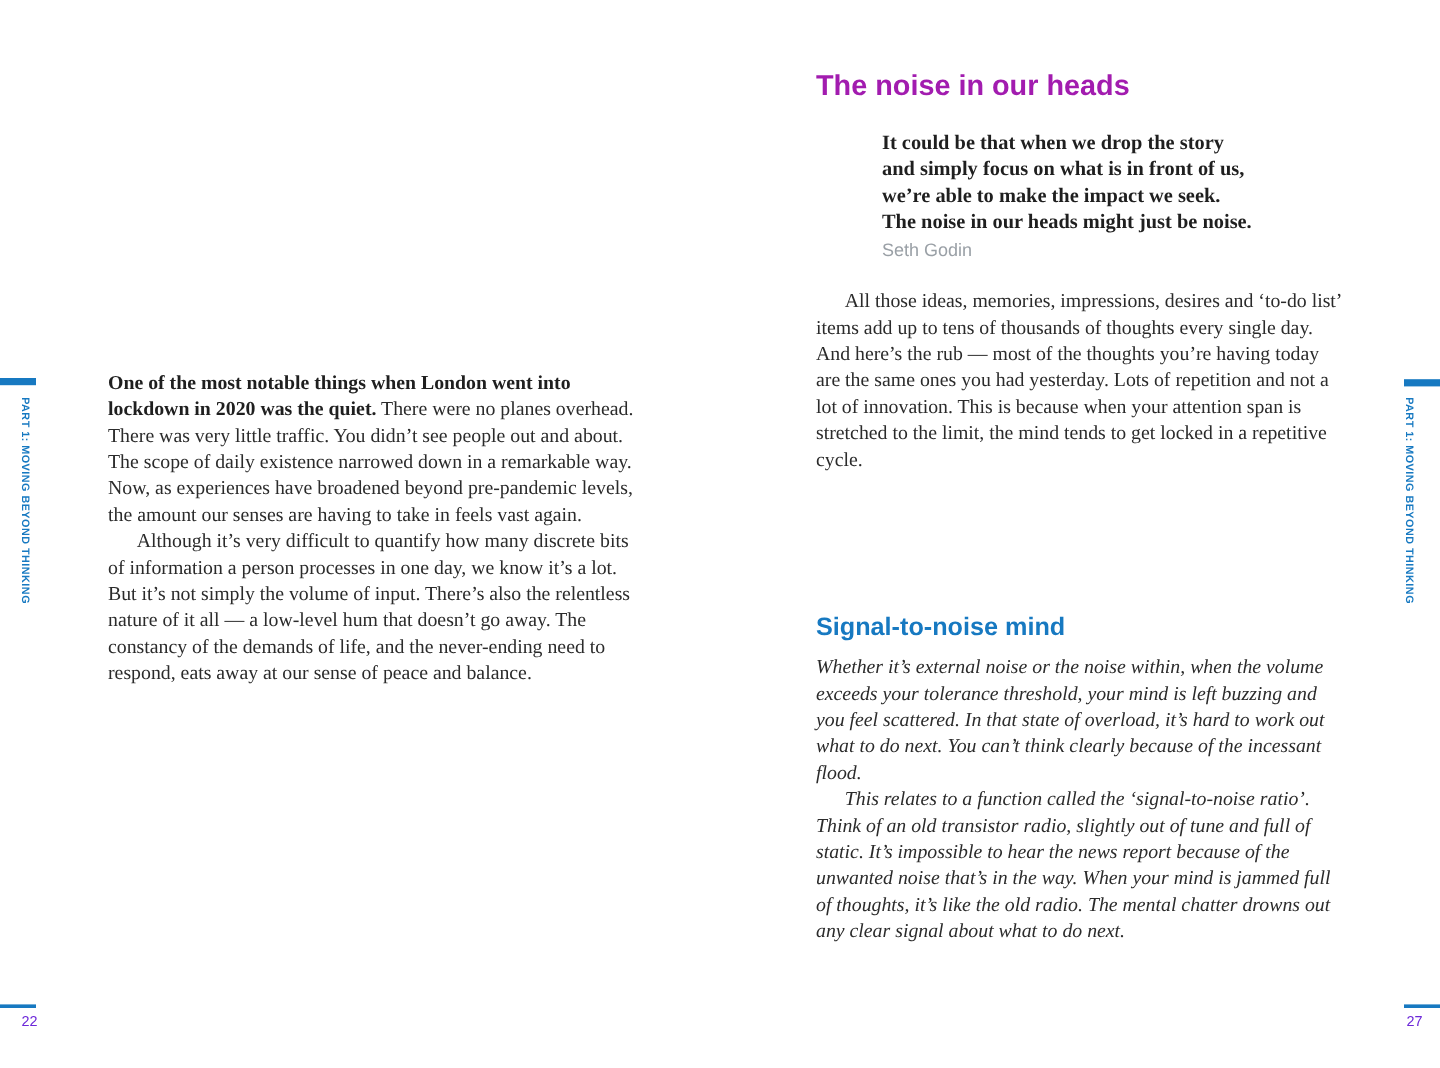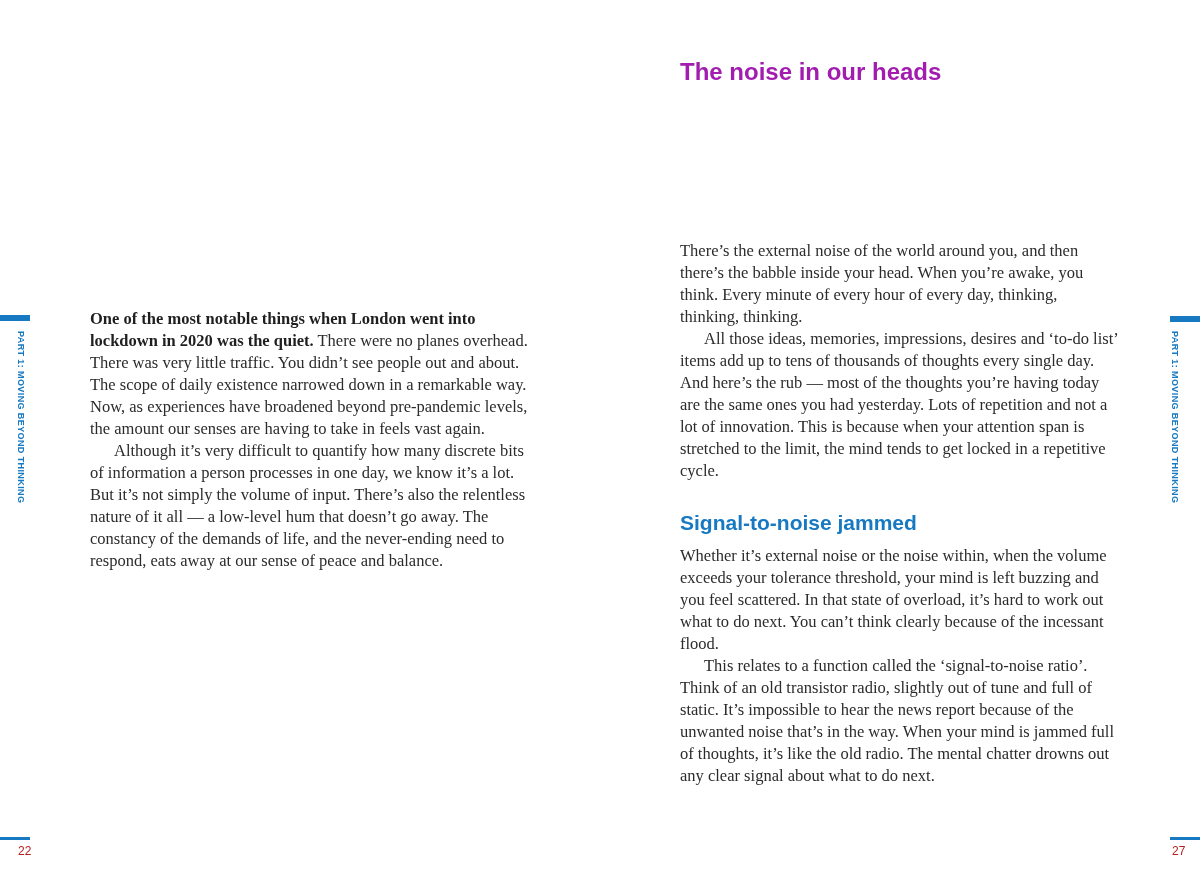--- a/index.html
+++ b/index.html
@@ -49,21 +49,21 @@
   .bold-lead { font-weight: bold; color: #1f1f1f; }
 
   .left-copy {
     position: absolute;
     left: 90px;
     top: 308px;
     width: 438px;
   }
 
   .right-copy-1 { position: absolute; left: 680px; top: 240px; width: 438px; }
-  .right-copy-2 { position: absolute; left: 680px; top: 545px; width: 438px; }
+  .right-copy-2 { position: absolute; left: 680px; top: 545px; width: 438px; font-style: italic; }
 
   
   .chapter-heading {
     position: absolute;
     left: 680px;
     top: 58px;
     margin: 0;
     font-family: "Liberation Sans", sans-serif;
     font-weight: bold;
     font-size: 24px;
@@ -114,21 +114,21 @@
     background: #1779c1;
   }
   .folio-rule.left  { left: 0; }
   .folio-rule.right { left: 1170px; }
   .folio-num {
     position: absolute;
     top: 844px;
     font-family: "Liberation Sans", sans-serif;
     font-size: 12px;
     line-height: 14px;
-    color: #b91c1c;
+    color: #6d28d9;
   }
   .folio-num.left  { left: 18px; }
   .folio-num.right { left: 1172px; }
 </style>
 </head>
 <body>
 
 <div class="spread">
 
   <section>
@@ -143,28 +143,32 @@
 
     <div class="folio-rule left"></div>
     <div class="folio-num left">22</div>
   </section>
 
   <section>
 
     <h1 class="chapter-heading">The noise in our heads</h1>
 
     <div class="pull-quote">
+      <div class="quote-lines">It could be that when we drop the story
+and simply focus on what is in front of us,
+we’re able to make the impact we seek.
+The noise in our heads might just be noise.</div>
+      <div class="attribution">Seth Godin</div>
     </div>
 
     <div class="body-copy right-copy-1">
-      <p>There’s the external noise of the world around you, and then there’s the babble inside your head. When you’re awake, you think. Every minute of every hour of every day, thinking, thinking, thinking.</p>
       <p class="indent">All those ideas, memories, impressions, desires and ‘to-do list’ items add up to tens of thousands of thoughts every single day. And here’s the rub — most of the thoughts you’re having today are the same ones you had yesterday. Lots of repetition and not a lot of innovation. This is because when your attention span is stretched to the limit, the mind tends to get locked in a repetitive cycle.</p>
     </div>
 
-    <h2 class="section-subheading">Signal-to-noise jammed</h2>
+    <h2 class="section-subheading">Signal-to-noise mind</h2>
 
     <div class="body-copy right-copy-2">
       <p>Whether it’s external noise or the noise within, when the volume exceeds your tolerance threshold, your mind is left buzzing and you feel scattered. In that state of overload, it’s hard to work out what to do next. You can’t think clearly because of the incessant flood.</p>
       <p class="indent">This relates to a function called the ‘signal-to-noise ratio’. Think of an old transistor radio, slightly out of tune and full of static. It’s impossible to hear the news report because of the unwanted noise that’s in the way. When your mind is jammed full of thoughts, it’s like the old radio. The mental chatter drowns out any clear signal about what to do next.</p>
     </div>
 
     <div class="edge-bar right"></div>
     <div class="vertical-label right">PART 1: MOVING BEYOND THINKING</div>
 
     <div class="folio-rule right"></div>

